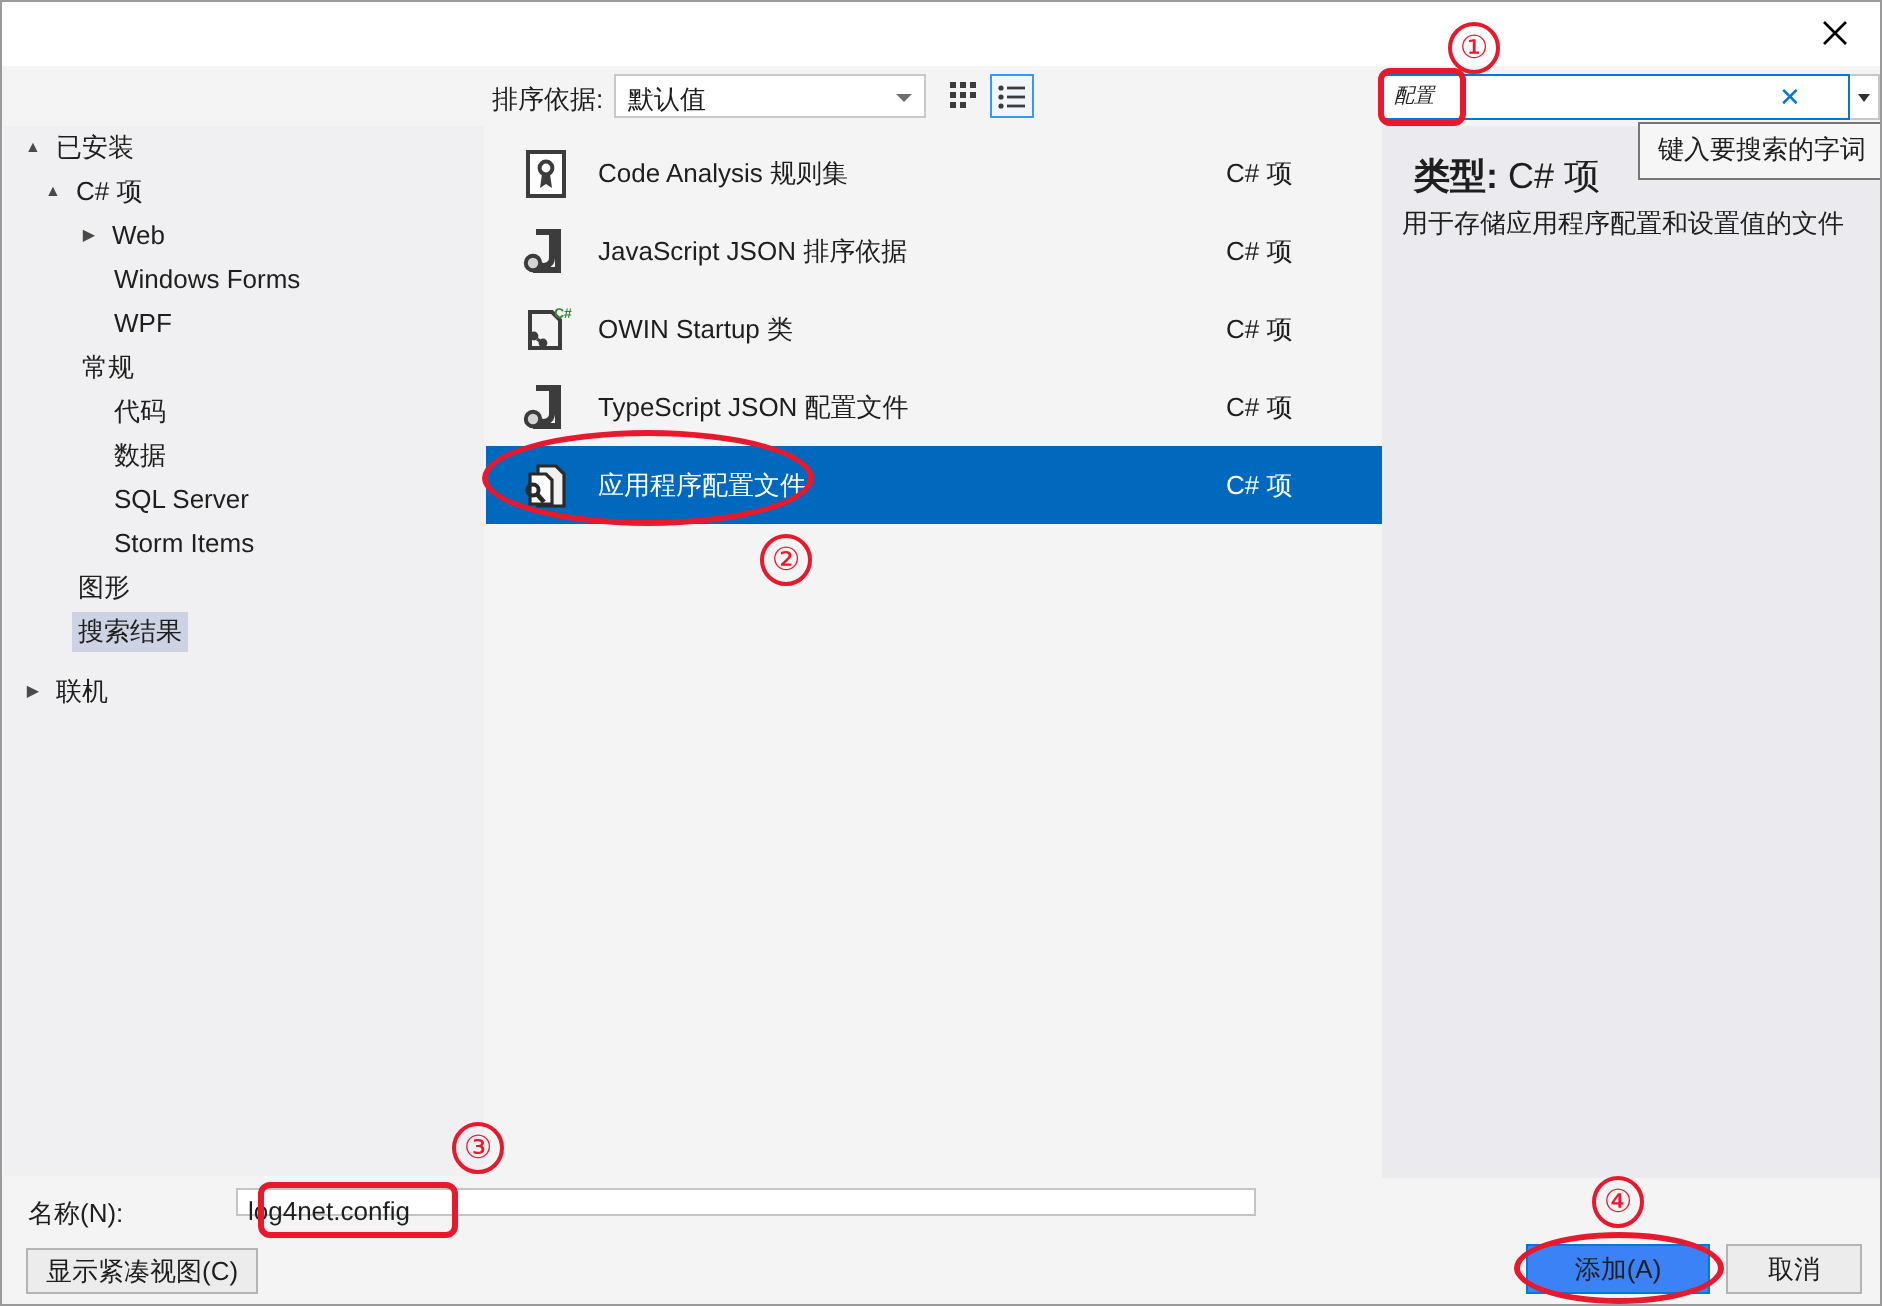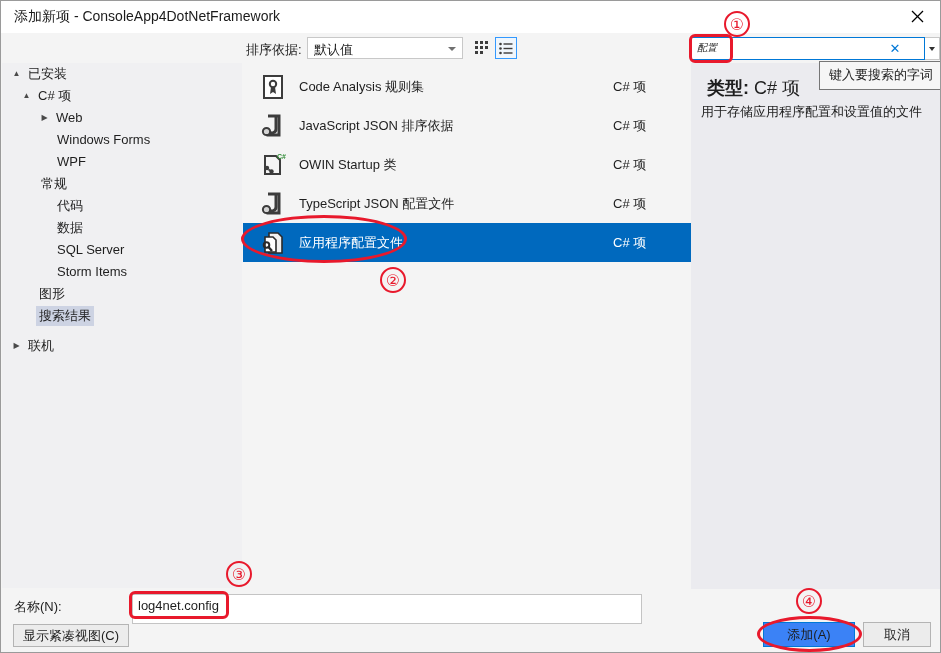--- a/index.html
+++ b/index.html
@@ -171,22 +171,22 @@
   .footer {
     position: absolute; left: 0; top: 588px;
     width: 939px; height: 63px;
     background: #f4f4f4;
   }
   .name-label {
     position: absolute; left: 13px; top: 597px;
     font-size: 13px; white-space: nowrap;
   }
   .name-input {
-    position: absolute; left: 131px; top: 593px;
-    width: 510px; height: 30px;
+    position: absolute; left: 117px; top: 593px;
+    width: 510px; height: 14px;
     background: #ffffff; border: 1px solid #c4c4c4;
   }
   .name-input .nval {
     position: absolute; left: 5px; top: 3px;
     font-size: 13px; color: #1e1e1e; white-space: nowrap;
   }
   .compact-btn {
     position: absolute; left: 12px; top: 623px;
     height: 23px; padding: 0 9px;
     display: flex; align-items: center;
@@ -230,21 +230,20 @@
     border-radius: 6px;
     z-index: 25; pointer-events: none;
   }
 </style>
 </head>
 <body>
 
 <div class="dialog">
 
   <div class="titlebar">
-    <div class="title-text">添加新项 - ConsoleApp4DotNetFramework</div>
     <div class="close-btn">
       <svg width="13" height="13" viewBox="0 0 13 13">
         <line x1="1" y1="1" x2="12" y2="12" stroke="#000" stroke-width="1.3"></line>
         <line x1="12" y1="1" x2="1" y2="12" stroke="#000" stroke-width="1.3"></line>
       </svg>
     </div>
   </div>
 
   <div class="sortlabel">排序依据:</div>
   <div class="sort-combo">

